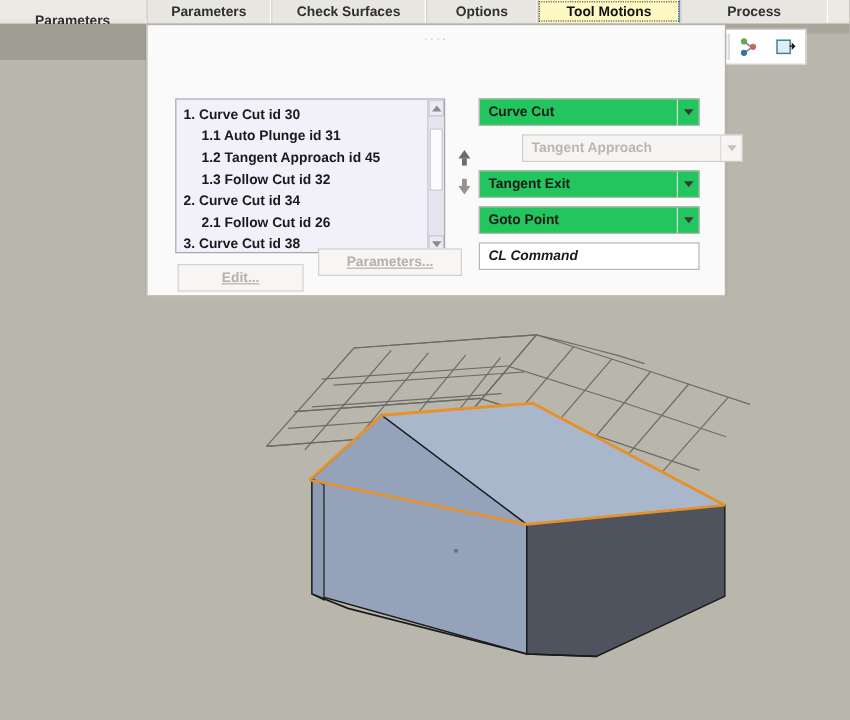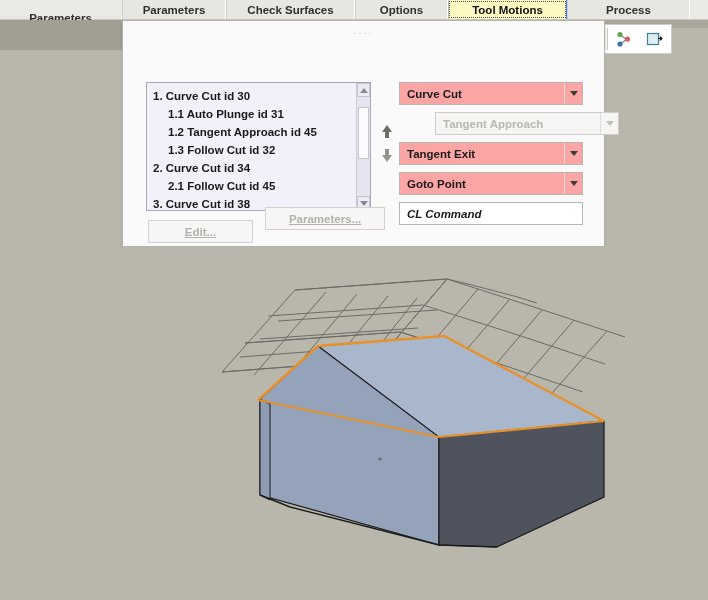--- a/index.html
+++ b/index.html
@@ -163,21 +163,21 @@
   }
   .arrow-up-wrap, .arrow-dn-wrap {
     display: flex; flex-direction: column; align-items: center;
   }
   .arrow-up-wrap .stem { height: 6px; }
   .arrow-dn-wrap .stem { height: 6px; background: #95938d; }
 
   
   .combo {
     position: absolute; left: 276px; width: 184px; height: 23px;
-    background: #fca5a5;
+    background: #22c55e;
     border: 1px solid #b8b6b0;
     display: flex; align-items: center;
   }
   .combo .label {
     flex: 1 1 auto; padding-left: 7px;
     font-size: 11.5px; font-weight: bold; color: #1a1a1a;
     white-space: nowrap; overflow: hidden;
   }
   .combo.disabled { background: #f6f5f3; border-color: #cfcdc7; }
   .combo.disabled .label { color: #b9b7b1; }
@@ -256,21 +256,21 @@
 
     <div class="panel-body">
 
       <div class="listbox">
         <div class="list-items">
           <div class="list-item">1. Curve Cut id 30</div>
           <div class="list-item lvl2">1.1 Auto Plunge id 31</div>
           <div class="list-item lvl2">1.2 Tangent Approach id 45</div>
           <div class="list-item lvl2">1.3 Follow Cut id 32</div>
           <div class="list-item">2. Curve Cut id 34</div>
-          <div class="list-item lvl2">2.1 Follow Cut id 45</div>
+          <div class="list-item lvl2">2.1 Follow Cut id 26</div>
           <div class="list-item">3. Curve Cut id 38</div>
         </div>
         <div class="list-scroll">
           <div class="sb-btn up">
             <span class="sb-arrow up"></span>
           </div>
           <div class="sb-thumb"></div>
           <div class="sb-btn down">
             <span class="sb-arrow down"></span>
           </div>

